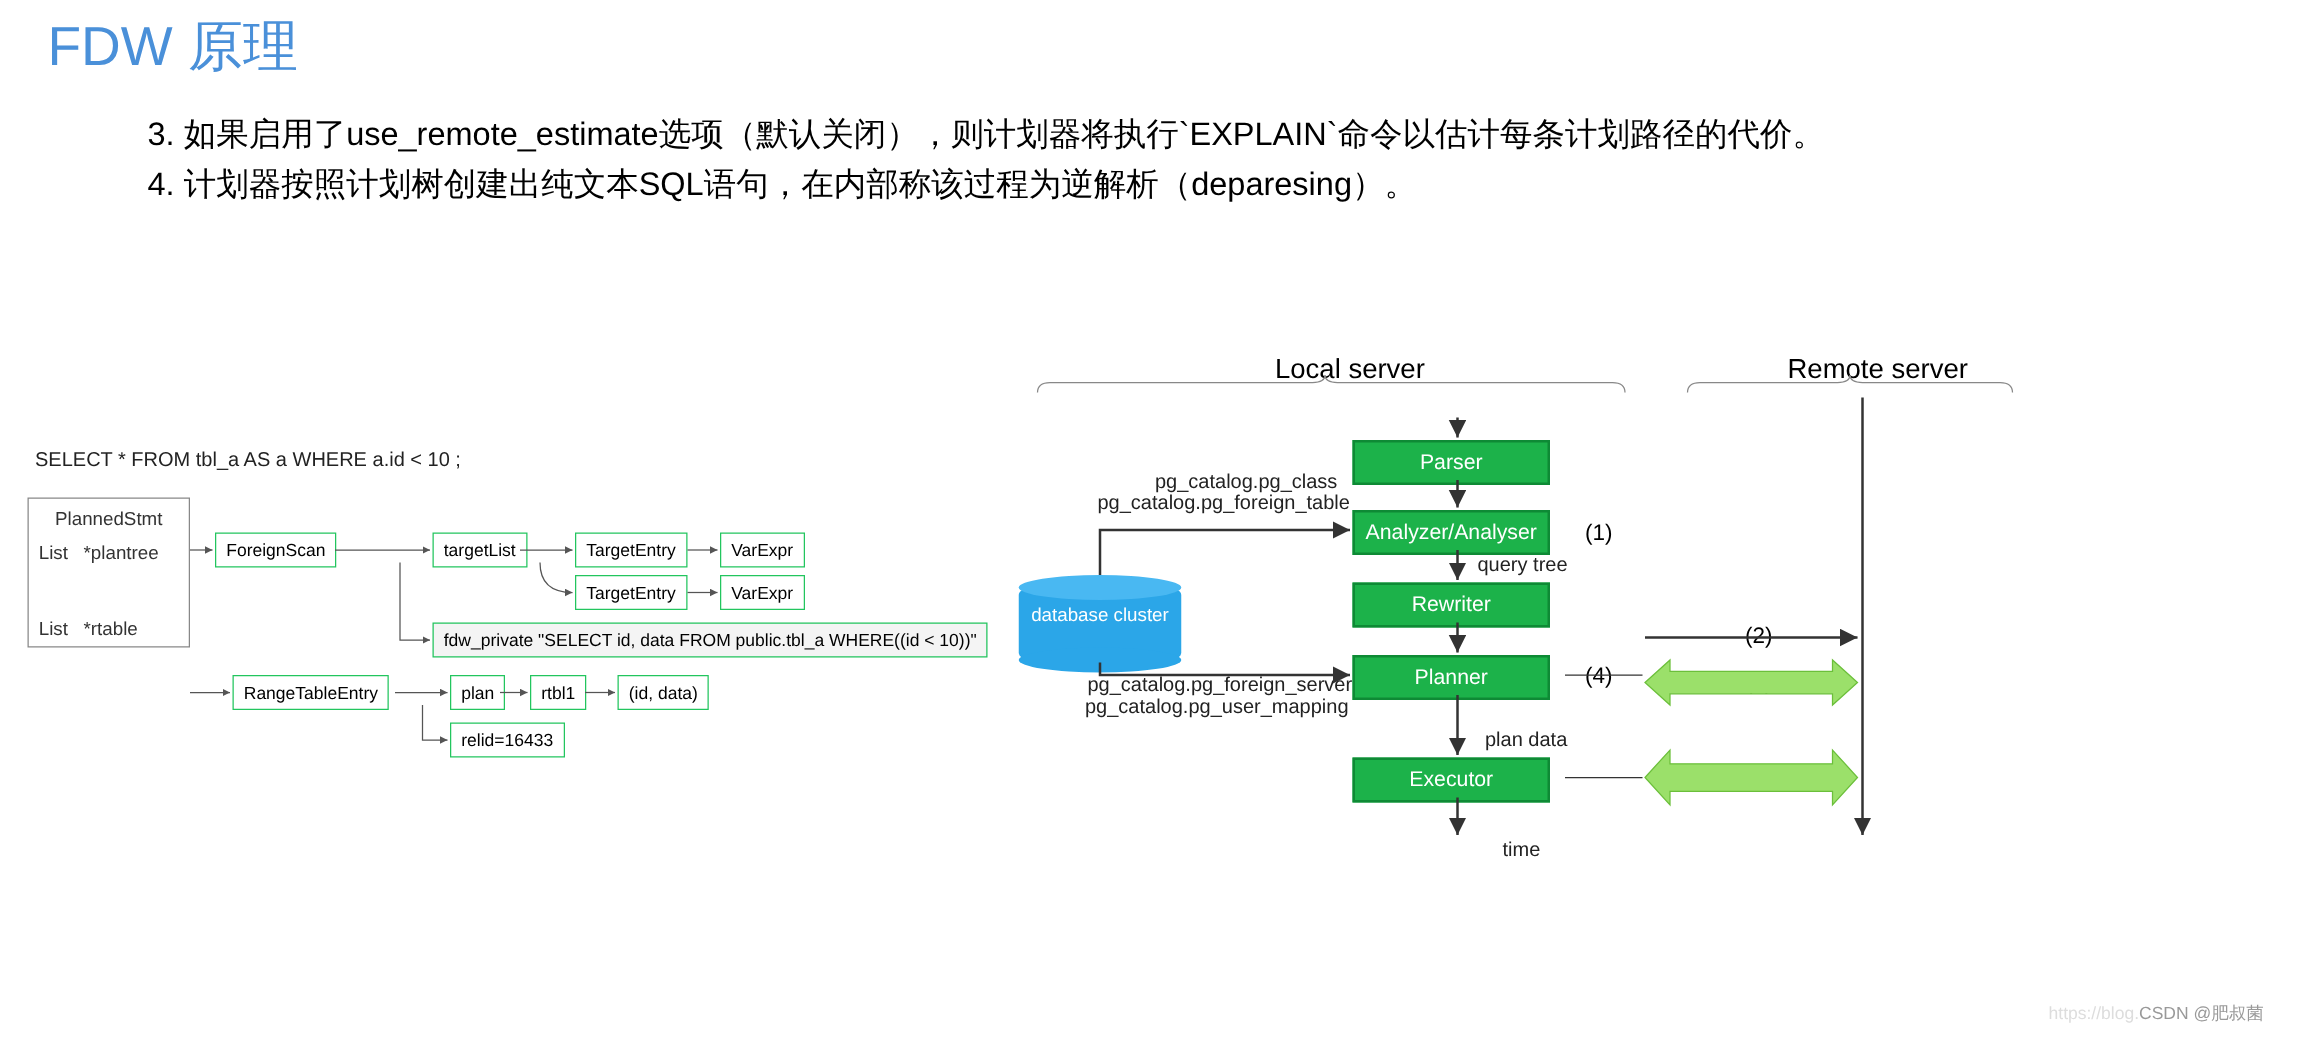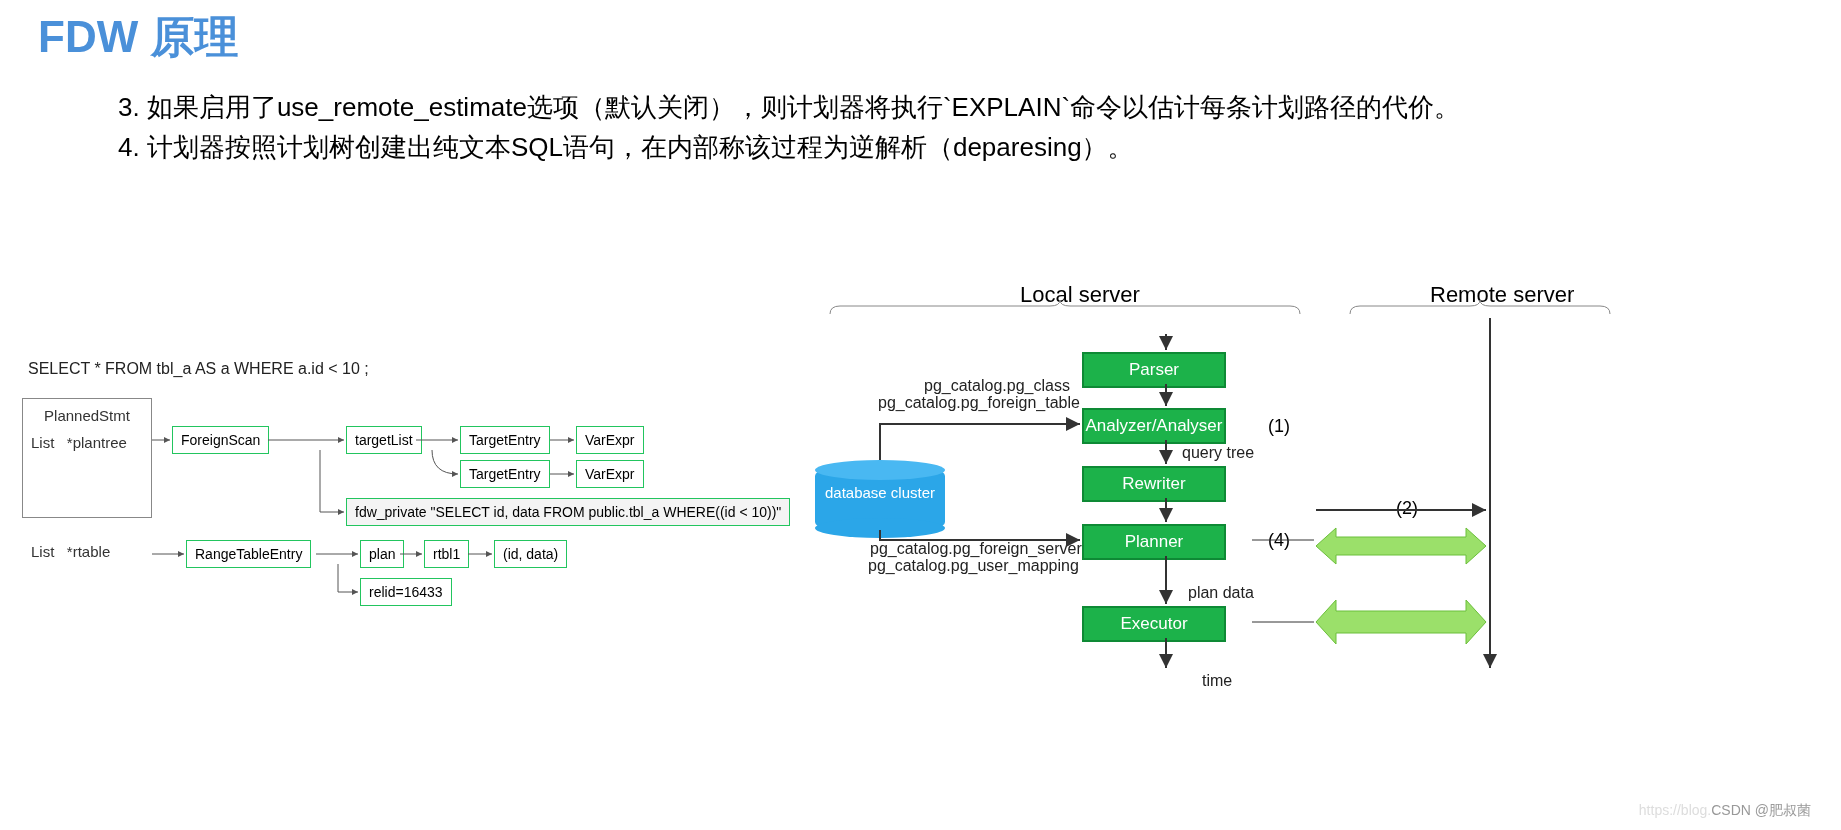--- a/index.html
+++ b/index.html
@@ -1,33 +1,33 @@
 <!DOCTYPE html>
 <html><head>
 <meta charset="utf-8">
 <style>
   * { box-sizing: border-box; margin: 0; padding: 0; }
   body { font-family: Arial, "Microsoft YaHei", sans-serif; background: #fff; width: 1841px; height: 830px; position: relative; overflow: hidden; }
-  .title { color: #4a90d9; font-size: 44px; font-weight: bold; padding: 8px 0 0 24px; }
+  .title { color: #4a90d9; font-size: 44px; font-weight: normal; padding: 8px 0 0 24px; }
   .lead-sp { display:inline-block; width:14px;}
   .steps { margin: 20px 0 0 118px; font-size: 26px; line-height: 40px; color: #000; }
   .steps div { white-space: nowrap; }
   .sql-stmt { position: absolute; left: 28px; top: 360px; font-size: 16px; color: #222; }
   .pstmt-box { position: absolute; left: 22px; top: 398px; width: 130px; height: 120px; border: 1px solid #888; padding: 8px 8px; font-size: 15px; color: #333; }
   .pstmt-box .hd { text-align: center; margin-bottom: 10px; }
   .pstmt-box .row { margin-top: 8px; }
   .lbox { position: absolute; border: 1px solid #22c55e; font-size: 14px; text-align: center; padding: 5px 8px; background: #fff; white-space: nowrap; }
   .fdwp { background: #f4f4f4; }
   svg.arrows { position: absolute; left: 0; top: 0; pointer-events: none; }
   .cyl-wrap { position: absolute; left: 815px; top: 460px; width: 130px; height: 72px; }
   .cyl { width: 130px; height: 58px; background: #2ba6e8; border-radius: 10px/6px; position: absolute; top: 10px; }
   .cyl::before { content:""; position:absolute; top:-10px; left:0; width:130px; height:20px; background:#49b8f2; border-radius:50%; }
   .cyl::after { content:""; position:absolute; bottom:-10px; left:0; width:130px; height:20px; background:#2ba6e8; border-radius:50%; }
   .cyl-label { position: absolute; top: 24px; width: 100%; text-align: center; color: #fff; font-size: 15px; z-index: 2; }
-  .gbox { position: absolute; background: #1cb24a; border: 2px solid #0e8a35; color: #fff; font-size: 17px; text-align: center; padding: 6px 0; width: 144px; }
+  .gbox { position: absolute; background: #1cb24a; border: 2px solid #0e8a35; color: #fff; font-size: 17px; text-align: center; padding: 6px 0; width: 158px; }
   .glabel { position: absolute; font-size: 16px; color: #222; white-space: nowrap; }
   .num-label { position: absolute; font-size: 18px; color: #000; }
   .section-hdr { position: absolute; font-size: 22px; color: #000; }
   .watermark { position: absolute; right: 30px; bottom: 10px; font-size: 14px; color: #999; }
   .watermark .faint { color: #ddd; }
 </style>
 </head>
 <body>
 
 <div class="title"><span class="lead-sp"></span><span>FDW 原理</span></div>
@@ -35,21 +35,21 @@
 <div class="steps">
   <div>3. 如果启用了use_remote_estimate选项（默认关闭），则计划器将执行`EXPLAIN`命令以估计每条计划路径的代价。</div>
   <div>4. 计划器按照计划树创建出纯文本SQL语句，在内部称该过程为逆解析（deparesing）。</div>
 </div>
 
 <div class="sql-stmt">SELECT * FROM tbl_a AS a WHERE a.id &lt; 10 ;</div>
 
 <div class="pstmt-box">
   <div class="hd">PlannedStmt</div>
   <div class="row"><span>List</span>&nbsp;&nbsp;&nbsp;<span>*plantree</span></div>
-  <div class="row" style="margin-top:92px"><span>List</span>&nbsp;&nbsp;&nbsp;<span>*rtable</span></div>
+  <div class="row" style="margin-top:44px"><span>List</span>&nbsp;&nbsp;&nbsp;<span>*rtable</span></div>
 </div>
 
 <div class="lbox" style="left:172px; top:426px">ForeignScan</div>
 <div class="lbox" style="left:346px; top:426px">targetList</div>
 <div class="lbox" style="left:460px; top:426px">TargetEntry</div>
 <div class="lbox" style="left:576px; top:426px">VarExpr</div>
 <div class="lbox" style="left:460px; top:460px">TargetEntry</div>
 <div class="lbox" style="left:576px; top:460px">VarExpr</div>
 <div class="lbox fdwp" style="left:346px; top:498px">fdw_private "SELECT id, data FROM public.tbl_a WHERE((id &lt; 10))"</div>
 <div class="lbox" style="left:186px; top:540px">RangeTableEntry</div>

